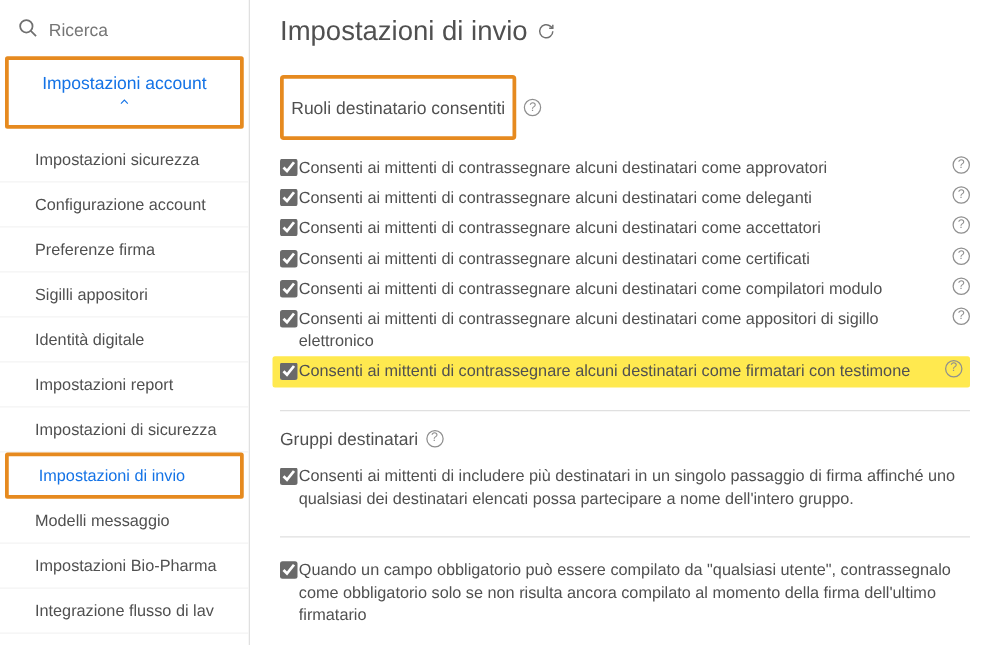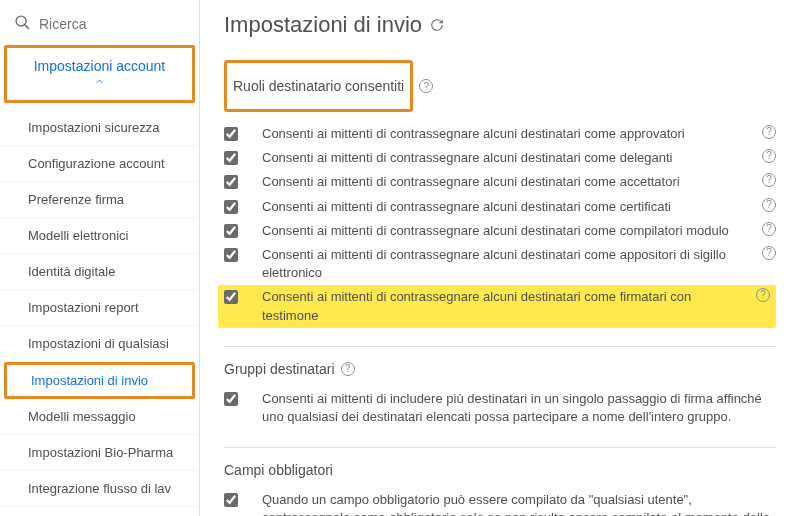--- a/index.html
+++ b/index.html
@@ -113,21 +113,21 @@
       border-radius: 50%;
       font-size: 10px;
       color: #8f8f8f;
       cursor: pointer;
       flex-shrink: 0;
     }
     .checkbox-list { list-style: none; margin-bottom: 18px; }
     .checkbox-row {
       display: flex;
       align-items: flex-start;
-      gap: 24px;
+      gap: 1px;
       padding: 3px 0;
       font-size: 13px;
       color: #505050;
       line-height: 1.4;
     }
     .checkbox-row.highlighted {
       background: #ffe94f;
       border-radius: 2px;
       padding: 3px 6px;
       margin-left: -6px;
@@ -163,24 +163,24 @@
         <svg viewBox="0 0 24 24">
             <polyline points="6 15 12 9 18 15"></polyline>
           </svg>
       </span>
     </div>
 
     <ul class="nav-list">
       <li class="nav-item">Impostazioni sicurezza</li>
       <li class="nav-item">Configurazione account</li>
       <li class="nav-item">Preferenze firma</li>
-      <li class="nav-item">Modelli elettronici</li>
+      <li class="nav-item">Sigilli appositori</li>
       <li class="nav-item">Identità digitale</li>
       <li class="nav-item">Impostazioni report</li>
-      <li class="nav-item">Impostazioni di qualsiasi</li>
+      <li class="nav-item">Impostazioni di sicurezza</li>
       <li class="nav-item active highlighted">Impostazioni di invio</li>
       <li class="nav-item">Modelli messaggio</li>
       <li class="nav-item">Impostazioni Bio-Pharma</li>
       <li class="nav-item">Integrazione flusso di lav</li>
     </ul>
   </aside>
 
   <main class="main">
     <h1 class="page-title">
       <span>Impostazioni di invio</span>
@@ -242,23 +242,20 @@
     </div>
     <ul class="checkbox-list">
       <li class="checkbox-row">
         <input type="checkbox" class="chk" checked="" style="">
         <span class="checkbox-label">Consenti ai mittenti di includere più destinatari in un singolo passaggio di firma affinché uno qualsiasi dei destinatari elencati possa partecipare a nome dell'intero gruppo.</span>
       </li>
     </ul>
 
     <hr class="divider">
 
-    <div class="section-title-row">
-      <span class="section-title">Campi obbligatori</span>
-    </div>
     <ul class="checkbox-list">
       <li class="checkbox-row">
         <input type="checkbox" class="chk" checked="" style="">
         <span class="checkbox-label">Quando un campo obbligatorio può essere compilato da "qualsiasi utente", contrassegnalo come obbligatorio solo se non risulta ancora compilato al momento della firma dell'ultimo firmatario</span>
       </li>
     </ul>
 
   </main>
 </div>
 

